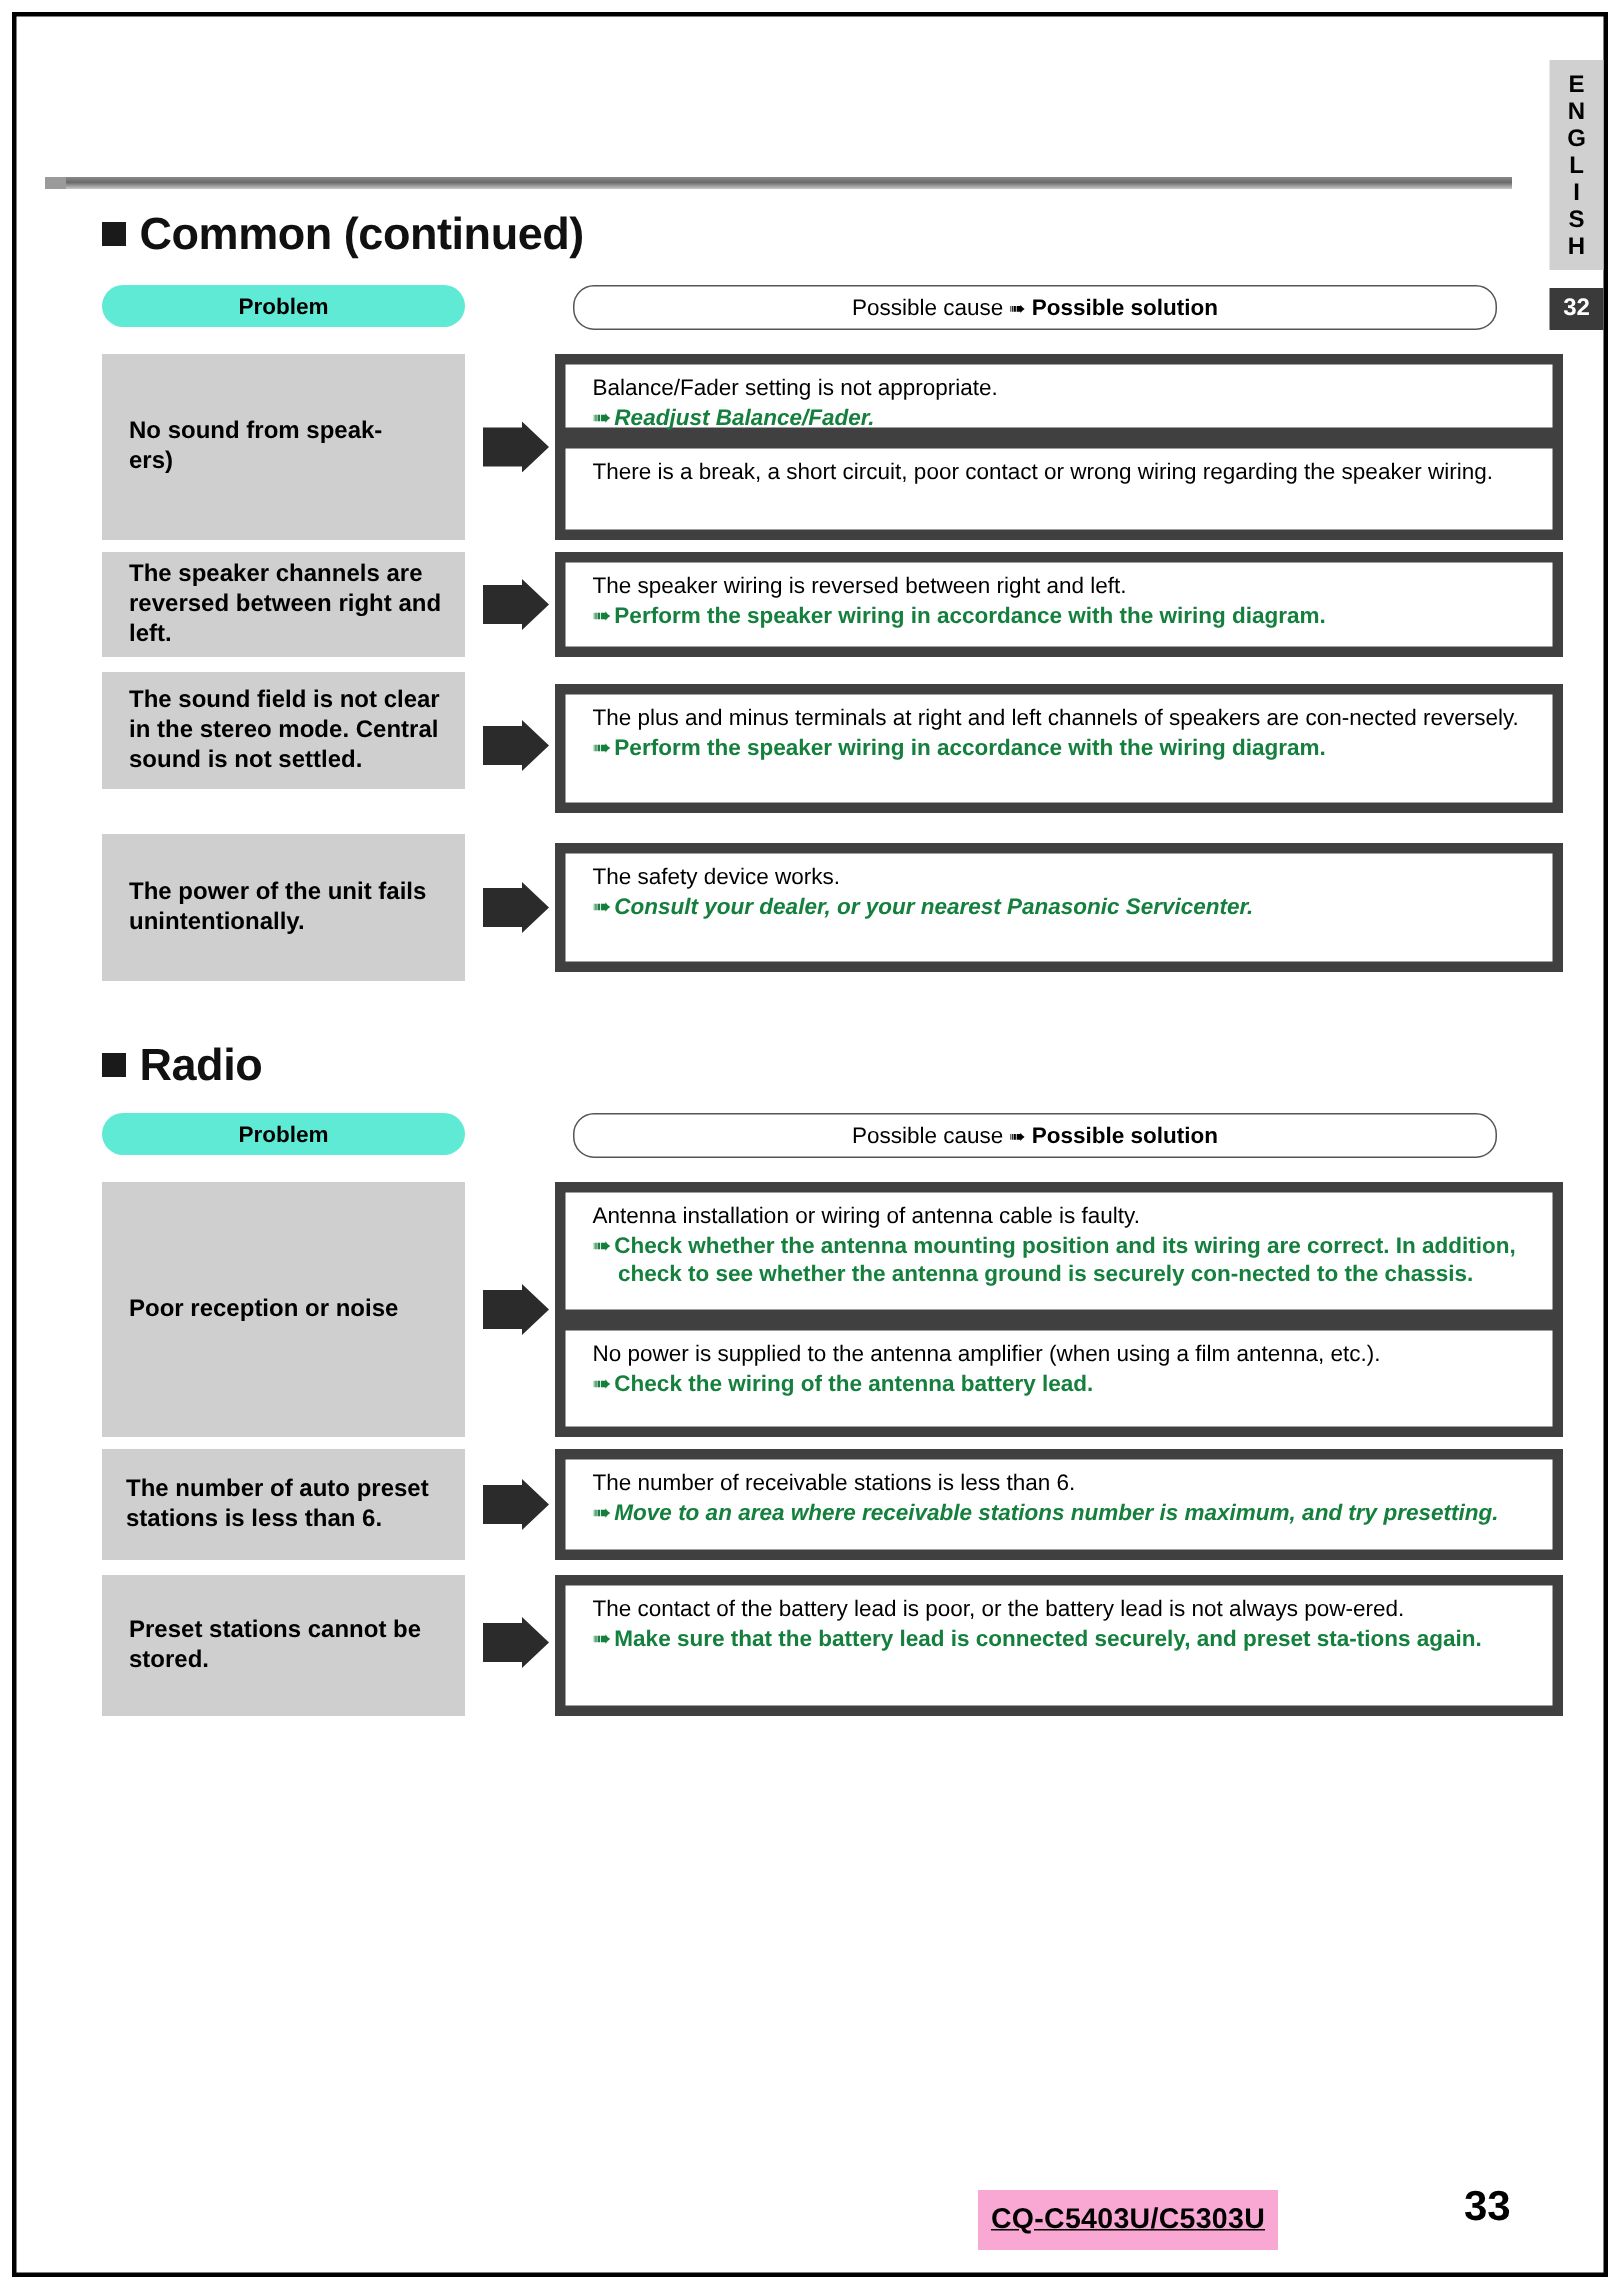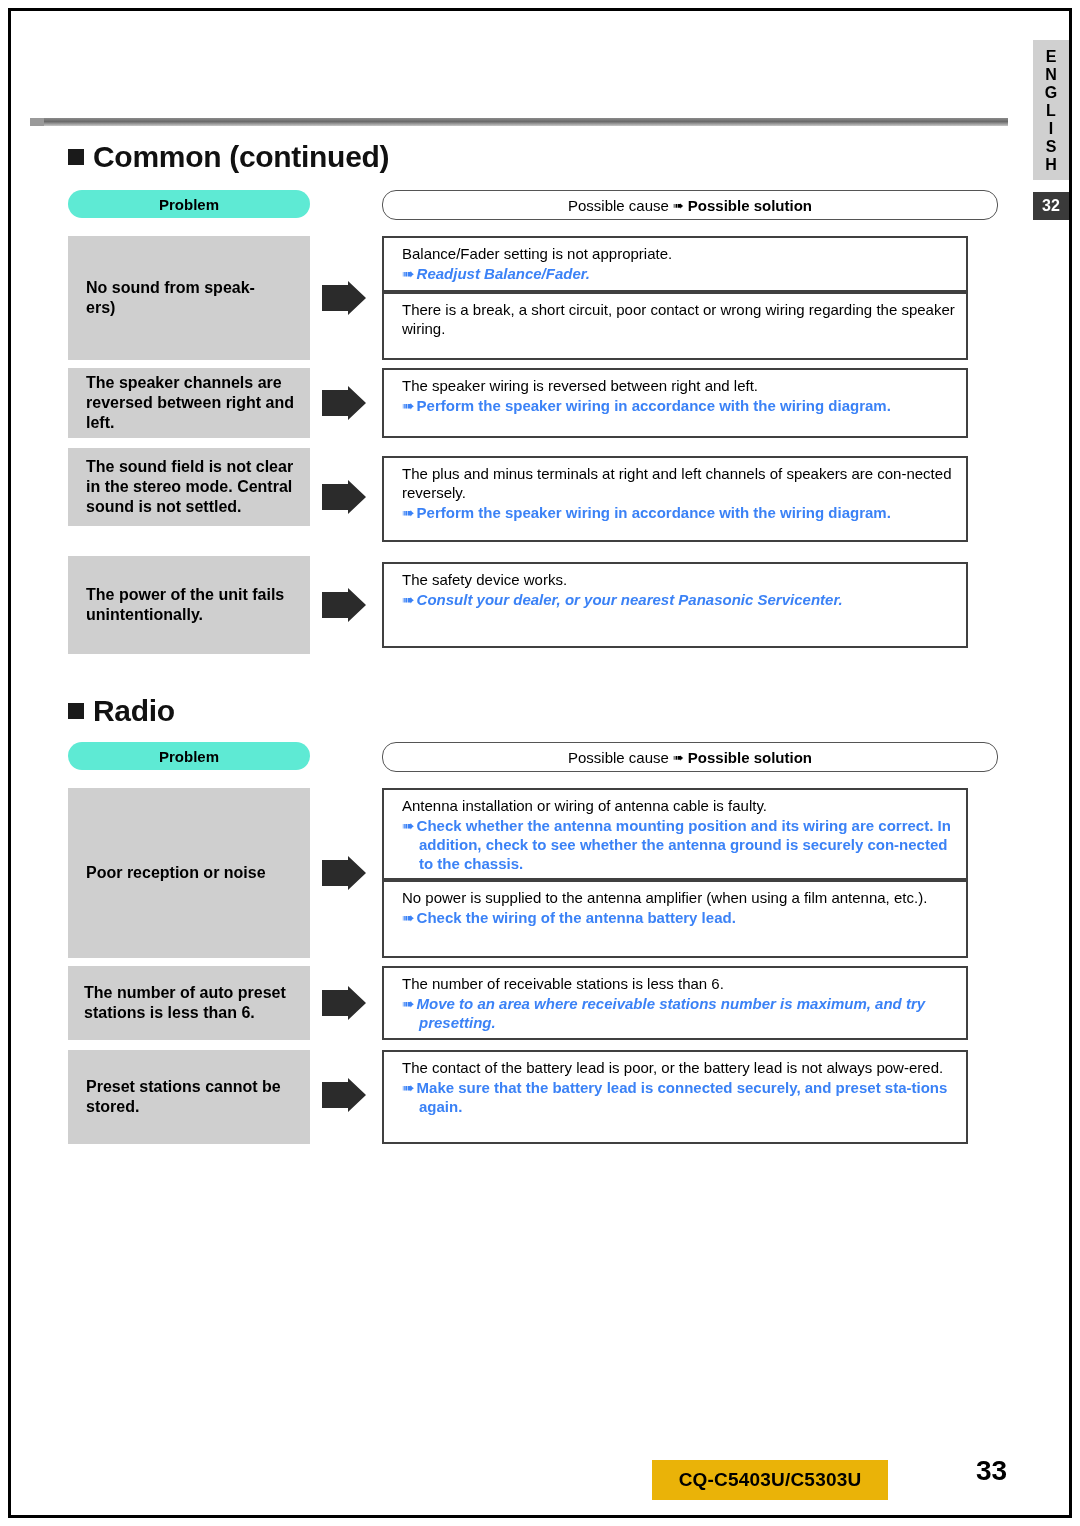--- a/index.html
+++ b/index.html
@@ -144,59 +144,60 @@
   .big-arrow {
     position: absolute;
     width: 44px;
     height: 34px;
   }
   .big-arrow svg { display: block; }
 
   
   .sol-box {
     position: absolute;
-    left: 382px;
-    width: 586px;
-    border: 2px solid #404040;
+    left: 370px;
+    width: 672px;
+    border: 7px solid #404040;
     box-sizing: border-box;
     background: #fff;
     padding: 6px 10px 7px 18px;
   }
   .sol-cause {
     font-size: 15px;
     line-height: 19px;
     color: #000;
   }
   .sol-answer {
     font-size: 15px;
     font-weight: bold;
     line-height: 19px;
-    color: #3b82f6;
+    color: #15803d;
     margin-top: 1px;
     text-indent: -17px;
     padding-left: 17px;
   }
   .sol-answer.ital { font-style: italic; }
   .sol-answer .arw { font-style: normal; font-weight: normal; margin-right: 2px; }
 
   
   .footer-bar {
     position: absolute;
     left: 652px;
     top: 1460px;
-    width: 236px;
+    width: 200px;
     height: 40px;
-    background: #eab308;
+    background: #f9a8d4;
     display: flex;
     align-items: center;
     justify-content: center;
     font-weight: bold;
     font-size: 19px;
     color: #000;
     letter-spacing: 0.2px;
+    text-decoration: underline;
   }
   .footer-page {
     position: absolute;
     left: 940px;
     top: 1455px;
     font-weight: bold;
     font-size: 28px;
     color: #000;
     margin-left: 36px;
   }

